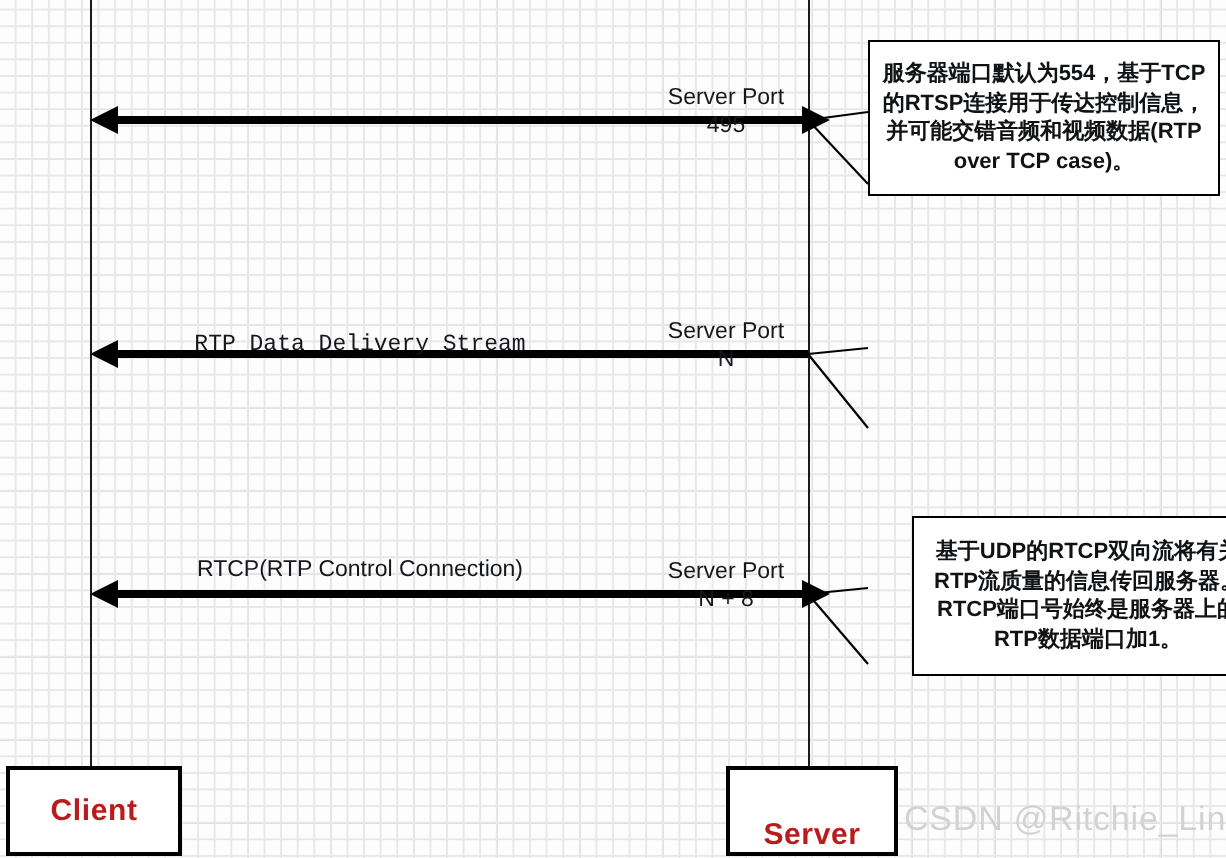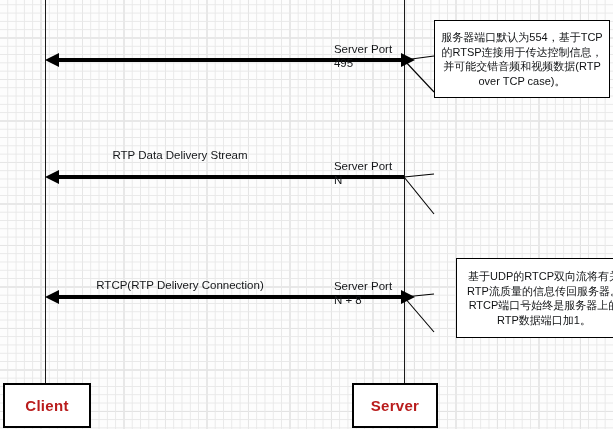--- a/index.html
+++ b/index.html
@@ -87,38 +87,40 @@
     transform: translateX(-50%);
   }
   .arrow-label.main {
     bottom: 4px;
   }
   .port-label {
     position: absolute;
     font-size: 11.5px;
     color: #15171a;
     white-space: nowrap;
+    text-align: center;
     transform: translateX(-50%);
     line-height: 14px;
   }
 
   
   .callout {
     position: absolute;
     border: 1.5px solid #000000;
     background: #ffffff;
     box-sizing: border-box;
     font-size: 11px;
     line-height: 14.5px;
     color: #101214;
     text-align: center;
     padding: 3px 4px;
     display: flex;
     align-items: center;
     justify-content: flex-end;
+    font-weight: bold;
   }
   .callout .ctext {
     display: block;
     width: 100%;
   }
   .leader {
     position: absolute;
     overflow: visible;
     pointer-events: none;
   }
@@ -158,49 +160,50 @@
     <line x1="0" y1="4" x2="30" y2="36"></line>
   </svg>
   <div class="callout" style="left:434px; top:20px; width:176px; height:78px;">
     <span class="ctext">服务器端口默认为554，基于TCP的RTSP连接用于传达控制信息，并可能交错音频和视频数据(RTP over TCP case)。</span>
   </div>
 
   <div class="arrow-row" style="left:58px; width:346px; top:177px;">
     <div class="arrow-line"></div>
     <div class="head head-left"></div>
   </div>
-  <div class="arrow-label main" style="left:180px; top:149px;">RTP Data Delivery Stream</div>
+  <div class="arrow-label main" style="left:180px; top:166px;font-family:Liberation Mono, monospace;">RTP Data Delivery Stream</div>
   <div class="port-label" style="left:363px; top:159px;">
     <span>Server Port</span><br>
     <span>N</span>
   </div>
   <svg class="leader" style="left:404px; top:174px; width:34px; height:44px;">
     <line x1="0" y1="3" x2="30" y2="0"></line>
     <line x1="0" y1="3" x2="30" y2="40"></line>
   </svg>
 
   <div class="arrow-row" style="left:58px; width:344px; top:297px;">
     <div class="arrow-line"></div>
     <div class="head head-left"></div>
     <div class="head head-right"></div>
   </div>
-  <div class="arrow-label main" style="left:180px; top:279px;">RTCP(RTP Delivery Connection)</div>
+  <div class="arrow-label main" style="left:180px; top:279px;">RTCP(RTP Control Connection)</div>
   <div class="port-label" style="left:363px; top:279px;">
     <span>Server Port</span><br>
     <span>N + 8</span>
   </div>
   <svg class="leader" style="left:404px; top:294px; width:34px; height:42px;">
     <line x1="0" y1="3" x2="30" y2="0"></line>
     <line x1="0" y1="3" x2="30" y2="38"></line>
   </svg>
   <div class="callout" style="left:456px; top:258px; width:176px; height:80px;">
     <span class="ctext">基于UDP的RTCP双向流将有关RTP流质量的信息传回服务器。RTCP端口号始终是服务器上的RTP数据端口加1。</span>
   </div>
 
   <div class="actor-box" style="left:3px; top:383px; width:84px; height:41px;">
     <span>Client</span>
   </div>
-  <div class="actor-box" style="left:352px; top:383px; width:82px; height:41px;">
+  <div class="actor-box" style="left:363px; top:383px; width:82px; height:41px;align-items:flex-end;">
     <span>Server</span>
   </div>
 
+  <div class="watermark" style="left:452px; top:400px;">CSDN @Ritchie_Lin</div>
 
 </div>
 
 </body></html>

